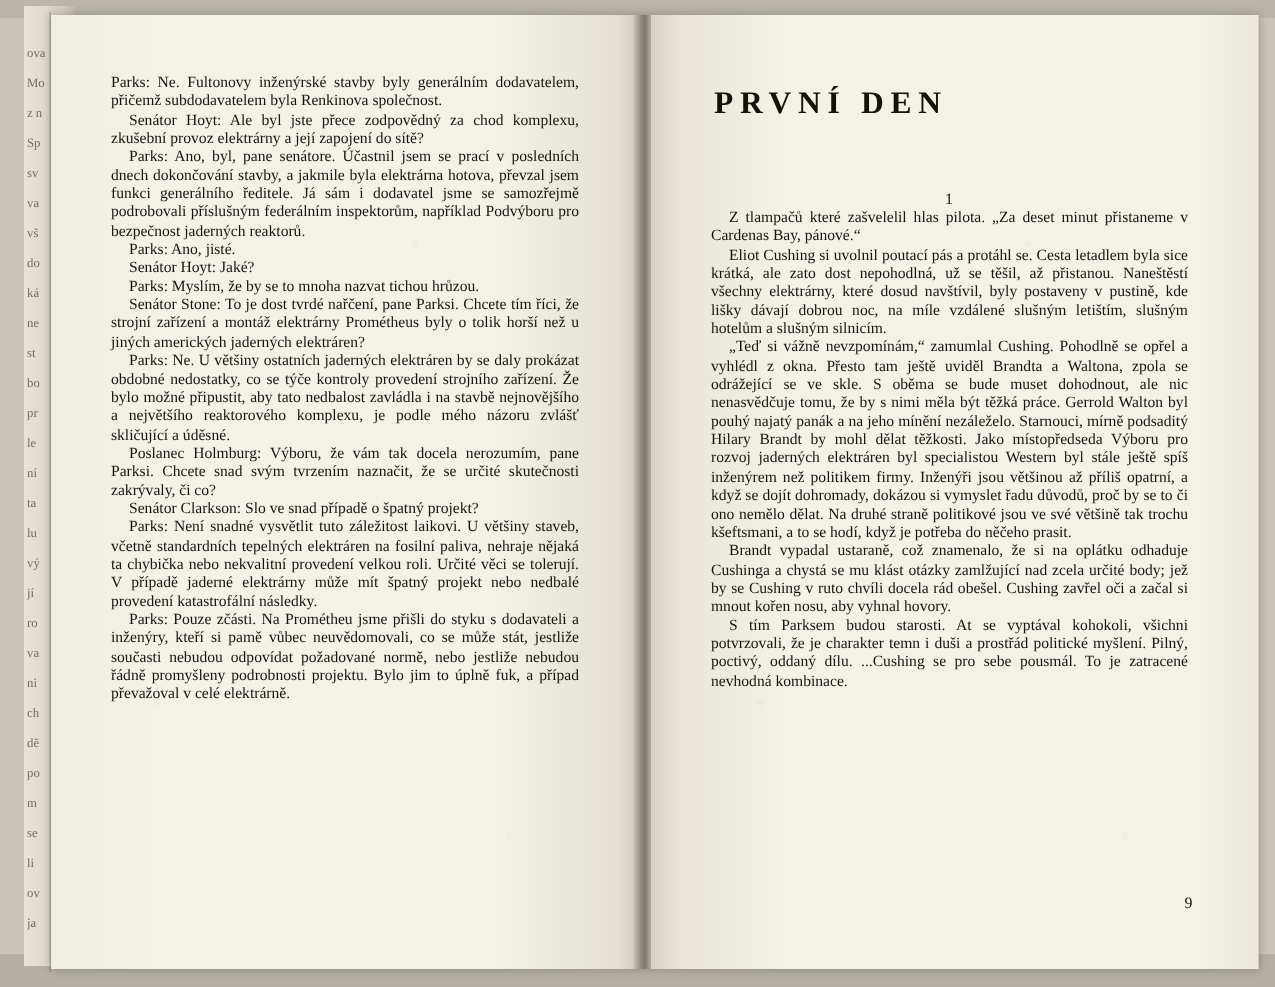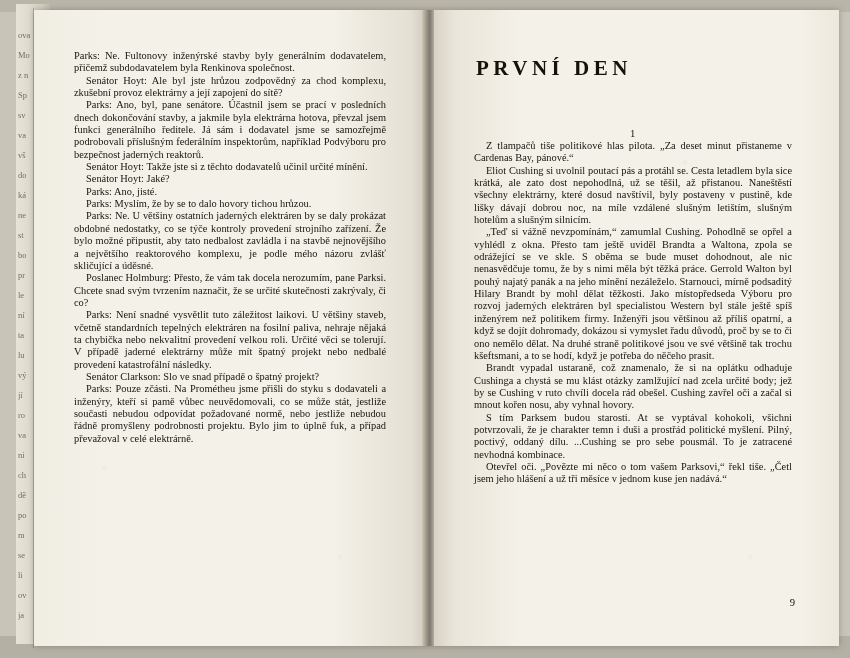--- a/index.html
+++ b/index.html
@@ -190,45 +190,44 @@
     <div class="sliver" style="top:606px">ja</div>
   </div>
   <div class="edge-line" style="left:33px"></div>
 
   <div class="book">
 
     <div class="page-left">
       <div class="speckle"></div>
       <div class="col left-col">
         <p class="noindent">Parks: Ne. Fultonovy inženýrské stavby byly generálním dodavatelem, přičemž subdodavatelem byla Renkinova společnost.</p>
-        <p>Senátor Hoyt: Ale byl jste hrůzou zodpovědný za chod komplexu, zkušební provoz elektrárny a její zapojení do sítě?</p>
+        <p>Senátor Hoyt: Ale byl jste přece zodpovědný za chod komplexu, zkušební provoz elektrárny a její zapojení do sítě?</p>
         <p>Parks: Ano, byl, pane senátore. Účastnil jsem se prací v posledních dnech dokončování stavby, a jakmile byla elektrárna hotova, převzal jsem funkci generálního ředitele. Já sám i dodavatel jsme se samozřejmě podrobovali příslušným federálním inspektorům, například Podvýboru pro bezpečnost jaderných reaktorů.</p>
-        <p>Senátor Hoyt: Takže jste si z těchto dodavatelů učinil určité mínění.</p>
+        <p>Parks: Ano, jisté.</p>
         <p>Senátor Hoyt: Jaké?</p>
-        <p>Parks: Ano, jisté.</p>
-        <p>Parks: Myslím, že by se to dalo hovory tichou hrůzou.</p>
+        <p>Parks: Myslím, že by se to mnoha nazvat tichou hrůzou.</p>
+        <p>Senátor Stone: To je dost tvrdé nařčení, pane Parksi. Chcete tím říci, že strojní zařízení a montáž elektrárny Prométheus byly o tolik horší než u jiných amerických jaderných elektráren?</p>
         <p>Parks: Ne. U většiny ostatních jaderných elektráren by se daly prokázat obdobné nedostatky, co se týče kontroly provedení strojního zařízení. Že bylo možné připustit, aby tato nedbalost zavládla i na stavbě nejnovějšího a největšího reaktorového komplexu, je podle mého názoru zvlášť skličující a úděsné.</p>
-        <p>Poslanec Holmburg: Přesto, že vám tak docela nerozumím, pane Parksi. Chcete snad svým tvrzením naznačit, že se určité skutečnosti zakrývaly, či co?</p>
+        <p>Poslanec Holmburg: Výboru, že vám tak docela nerozumím, pane Parksi. Chcete snad svým tvrzením naznačit, že se určité skutečnosti zakrývaly, či co?</p>
+        <p>Senátor Clarkson: Slo ve snad případě o špatný projekt?</p>
         <p>Parks: Není snadné vysvětlit tuto záležitost laikovi. U většiny staveb, včetně standardních tepelných elektráren na fosilní paliva, nehraje nějaká ta chybička nebo nekvalitní provedení velkou roli. Určité věci se tolerují. V případě jaderné elektrárny může mít špatný projekt nebo nedbalé provedení katastrofální následky.</p>
-        <p>Senátor Clarkson: Slo ve snad případě o špatný projekt?</p>
         <p>Parks: Pouze zčásti. Na Prométheu jsme přišli do styku s dodavateli a inženýry, kteří si pamě vůbec neuvědomovali, co se může stát, jestliže současti nebudou odpovídat požadované normě, nebo jestliže nebudou řádně promyšleny podrobnosti projektu. Bylo jim to úplně fuk, a případ převažoval v celé elektrárně.</p>
       </div>
     </div>
 
     <div class="gutter"></div>
 
     <div class="page-right">
       <div class="speckle"></div>
       <div class="chapter-title">PRVNÍ DEN</div>
       <div class="section-num">1</div>
       <div class="col right-col">
-        <p>Z tlampačů tiše politikové hlas pilota. „Za deset minut přistaneme v Cardenas Bay, pánové.“</p>
+        <p>Z tlampačů které zašvelelil hlas pilota. „Za deset minut přistaneme v Cardenas Bay, pánové.“</p>
         <p>Eliot Cushing si uvolnil poutací pás a protáhl se. Cesta letadlem byla sice krátká, ale zato dost nepohodlná, už se těšil, až přistanou. Naneštěstí všechny elektrárny, které dosud navštívil, byly postaveny v pustině, kde lišky dávají dobrou noc, na míle vzdálené slušným letištím, slušným hotelům a slušným silnicím.</p>
         <p>„Teď si vážně nevzpomínám,“ zamumlal Cushing. Pohodlně se opřel a vyhlédl z okna. Přesto tam ještě uviděl Brandta a Waltona, zpola se odrážející se ve skle. S oběma se bude muset dohodnout, ale nic nenasvědčuje tomu, že by s nimi měla být těžká práce. Gerrold Walton byl pouhý najatý panák a na jeho mínění nezáleželo. Starnouci, mírně podsaditý Hilary Brandt by mohl dělat těžkosti. Jako místopředseda Výboru pro rozvoj jaderných elektráren byl specialistou Western byl stále ještě spíš inženýrem než politikem firmy. Inženýři jsou většinou až příliš opatrní, a když se dojít dohromady, dokázou si vymyslet řadu důvodů, proč by se to či ono nemělo dělat. Na druhé straně politikové jsou ve své většině tak trochu kšeftsmani, a to se hodí, když je potřeba do něčeho prasit.</p>
         <p>Brandt vypadal ustaraně, což znamenalo, že si na oplátku odhaduje Cushinga a chystá se mu klást otázky zamlžující nad zcela určité body; jež by se Cushing v ruto chvíli docela rád obešel. Cushing zavřel oči a začal si mnout kořen nosu, aby vyhnal hovory.</p>
         <p>S tím Parksem budou starosti. At se vyptával kohokoli, všichni potvrzovali, že je charakter temn i duši a prostřád politické myšlení. Pilný, poctivý, oddaný dílu. ...Cushing se pro sebe pousmál. To je zatracené nevhodná kombinace.</p>
-        <p>Otevřel oči. „Povězte mi něco o tom vašem Parksovi,“ řekl tiše. „Četl jsem jeho hlášení a už tři měsíce v jednom kuse jen nadává.“</p>
       </div>
       <div class="folio">9</div>
     </div>
 
   </div>
 </div>
 
 </body></html>

